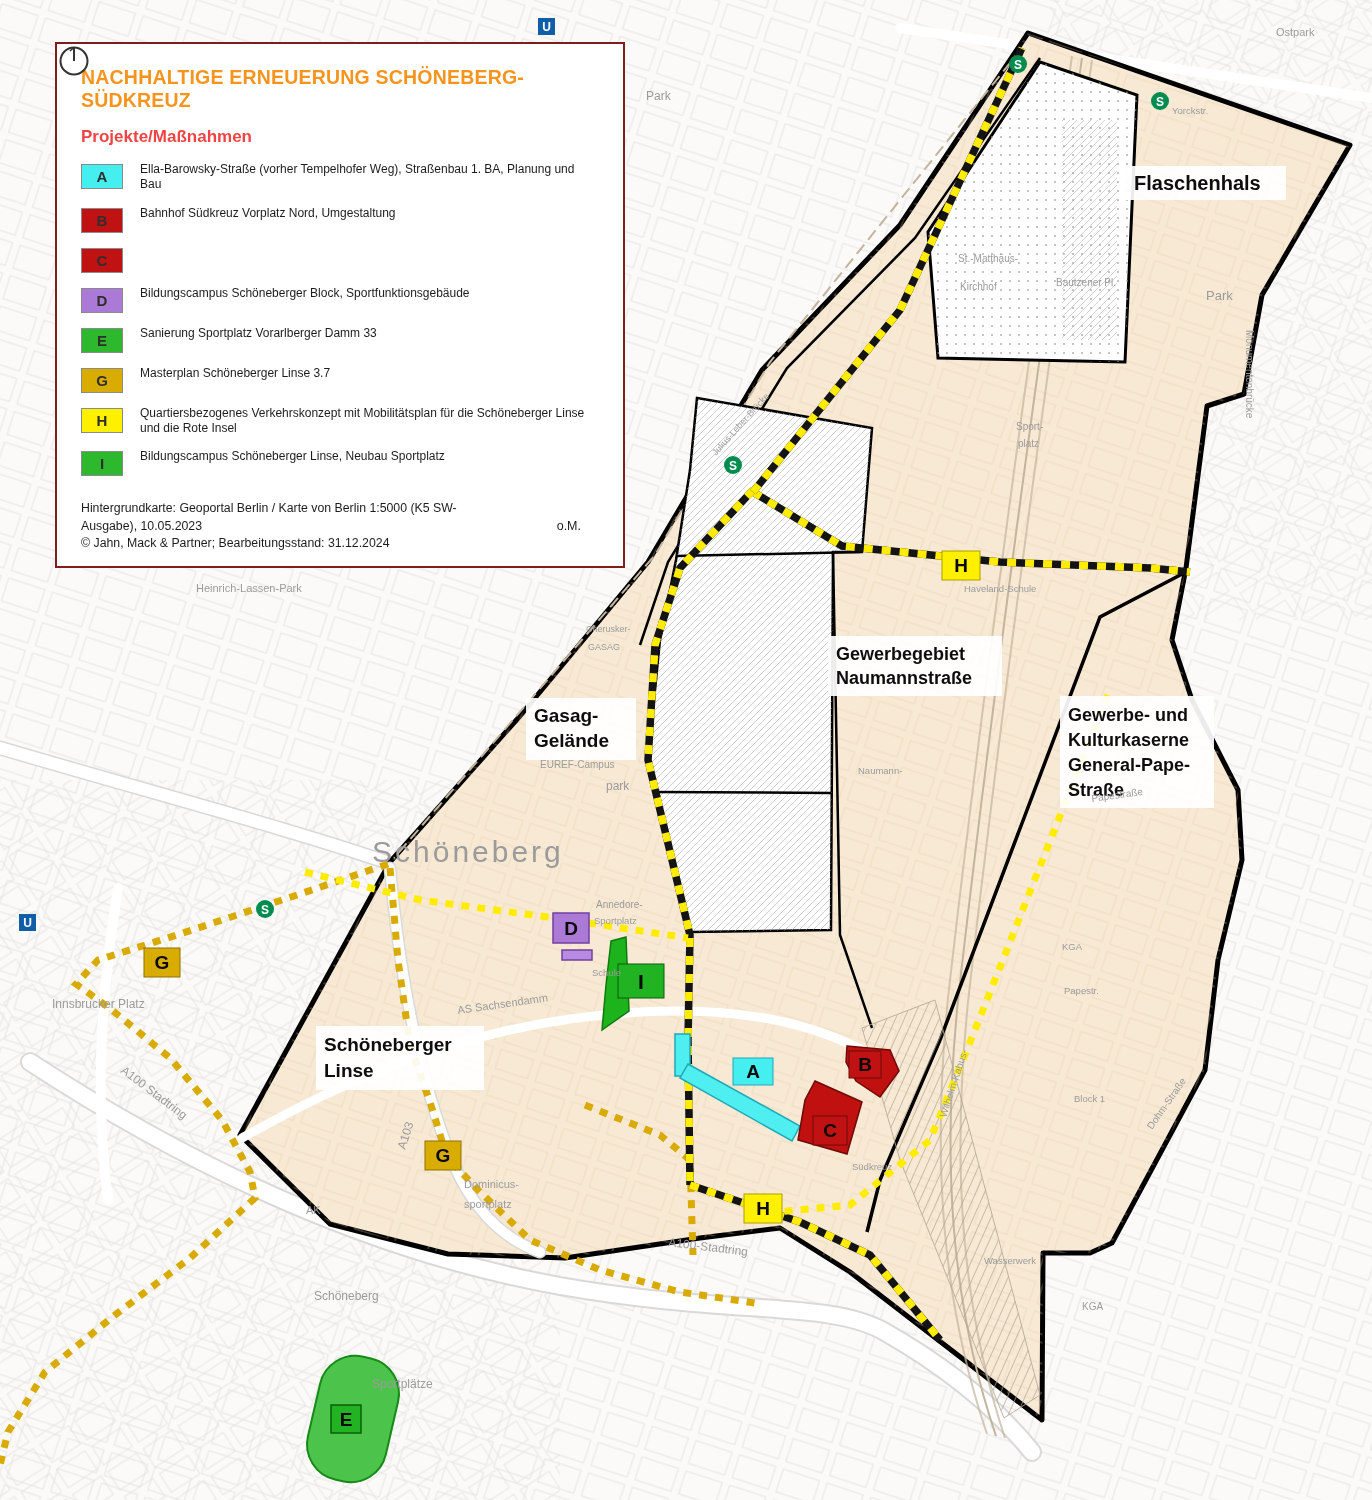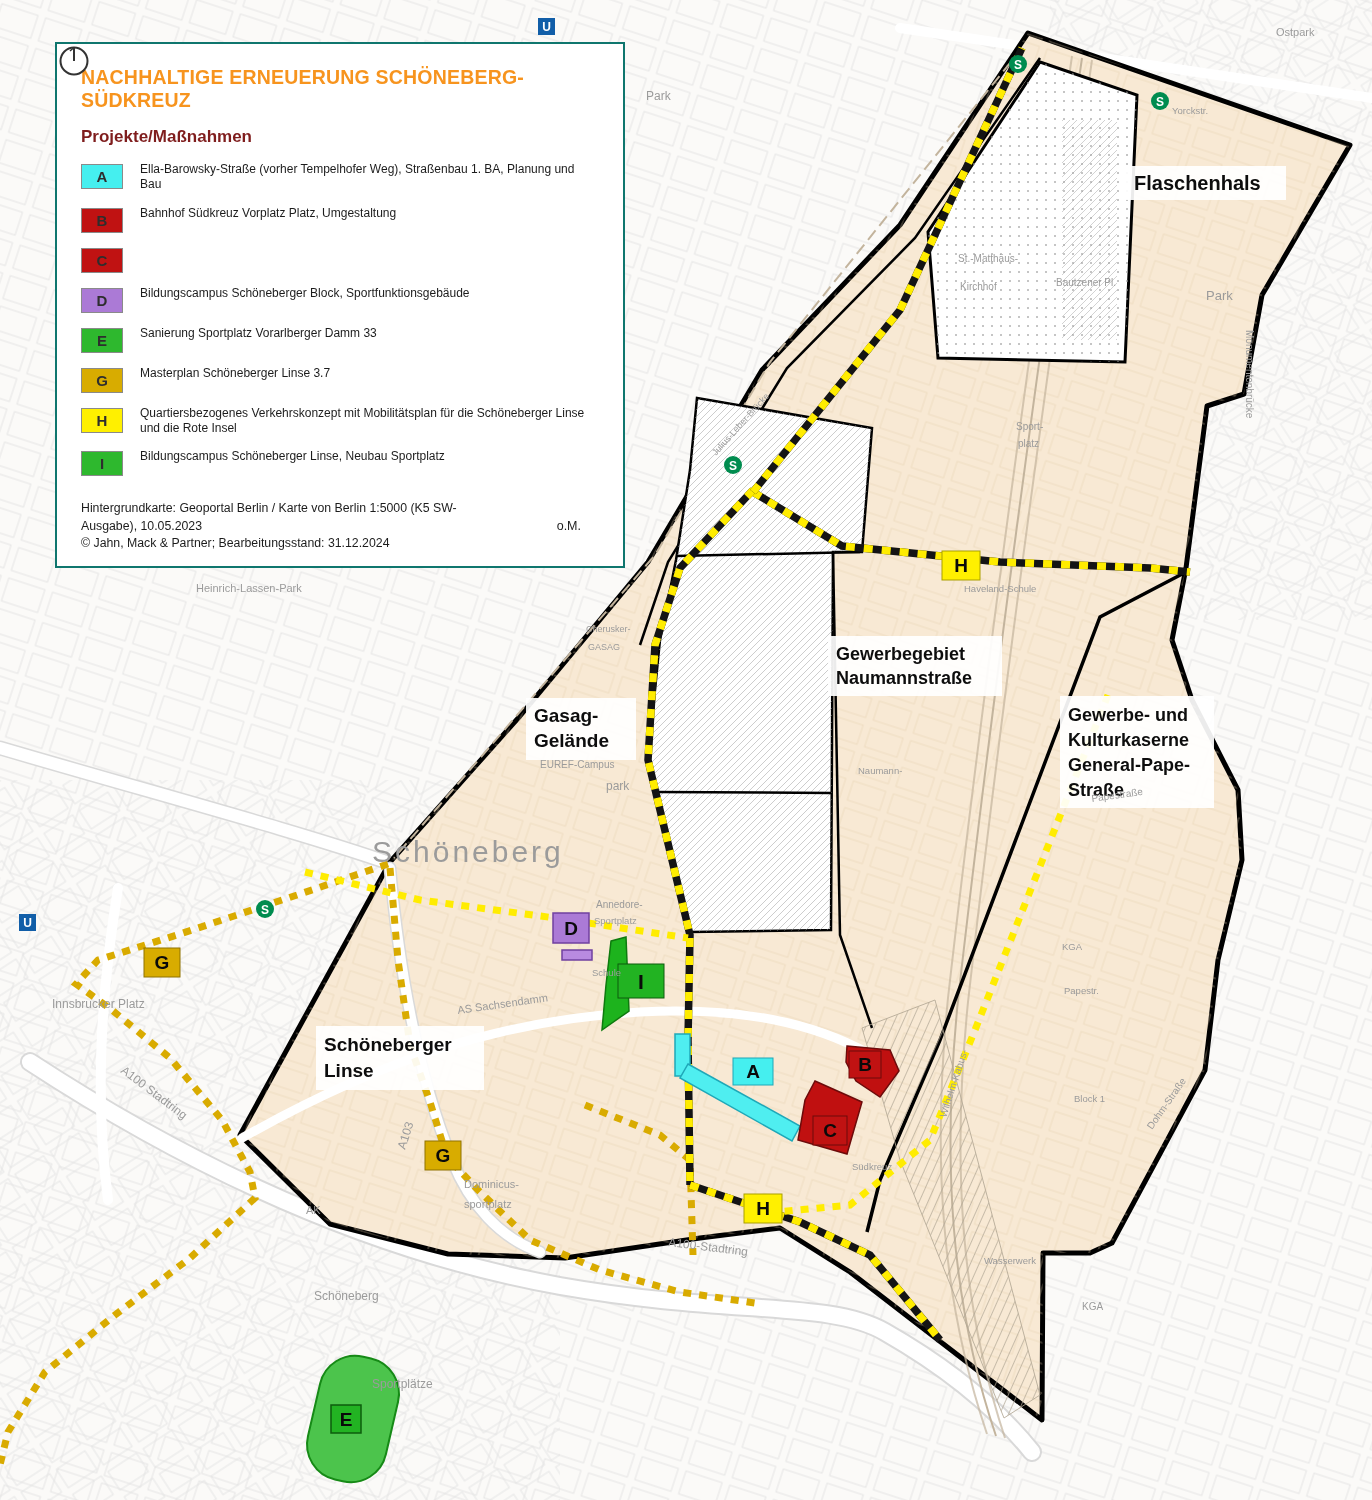--- a/index.html
+++ b/index.html
@@ -14,21 +14,21 @@
   .blkline{fill:none;stroke:#000;}
   .road{fill:none;stroke:#fff;stroke-linecap:round;}
   .roadcase{fill:none;stroke:#d9d9d9;stroke-linecap:round;}
   .rail{fill:none;stroke:#c3b49d;stroke-width:2;}
   .area-plate{fill:#fff;opacity:.92;}
   .area-text{font-family:"Liberation Sans",sans-serif;font-weight:bold;fill:#0d0d0d;}
   .minor{font-family:"Liberation Sans",sans-serif;fill:#9b9b9b;}
   .marker-letter{font-family:"Liberation Sans",sans-serif;font-weight:bold;fill:#0a0a0a;text-anchor:middle;}
   
   .legend{position:absolute;left:55px;top:42px;width:570px;box-sizing:border-box;
-          background:#fff;border:2px solid #0f766e;padding:22px 24px 14px 24px;}
+          background:#fff;border:2px solid #7f1d1d;padding:22px 24px 14px 24px;}
   .legend-title{font-weight:bold;font-size:19.5px;letter-spacing:.2px;}
   .legend-sub{font-weight:bold;font-size:17px;margin:15px 0 15px;}
   .item{display:flex;align-items:flex-start;margin-bottom:13px;}
   .swatch{flex:0 0 42px;height:25px;border:1px solid #8a8a8a;box-sizing:border-box;
           display:flex;align-items:center;justify-content:center;
           font-weight:bold;font-size:15px;color:#2e2e2e;margin-right:17px;margin-top:2px;}
   .item-label{font-size:12px;line-height:1.28;color:#1c1c1c;max-width:480px;}
   .legend-footer{display:flex;align-items:center;margin-top:24px;gap:39px;}
   .src{font-size:12.3px;color:#1c1c1c;line-height:1.4;flex:1;}
   .om{font-size:12.5px;color:#1c1c1c;margin:0 18px 0 10px;}
@@ -262,33 +262,33 @@
     <text x="27.5" y="927" font-size="12" font-weight="bold" fill="#fff" text-anchor="middle" font-family="Liberation Sans, sans-serif">U</text>
   </g>
   <g>
     <rect x="538" y="18" width="17" height="17" fill="#115ea8"></rect>
     <text x="546.5" y="31" font-size="12" font-weight="bold" fill="#fff" text-anchor="middle" font-family="Liberation Sans, sans-serif">U</text>
   </g>
 </svg>
 
 <div class="legend">
   <div class="legend-title" style="color: rgb(247, 148, 30);">NACHHALTIGE ERNEUERUNG SCHÖNEBERG-SÜDKREUZ</div>
-  <div class="legend-sub" style="color: #7f1d1d;">Projekte/Maßnahmen</div>
+  <div class="legend-sub" style="color: #ef4444;">Projekte/Maßnahmen</div>
 
   <div class="item">
     <span class="swatch" style="background-color: rgb(69, 239, 239);">
           <span>A</span>
         </span>
     <span class="item-label">Ella-Barowsky-Straße (vorher Tempelhofer Weg), Straßenbau 1. BA, Planung und Bau</span>
   </div>
   <div class="item">
     <span class="swatch" style="background-color: rgb(192, 18, 18);">
           <span>B</span>
         </span>
-    <span class="item-label">Bahnhof Südkreuz Vorplatz Platz, Umgestaltung</span>
+    <span class="item-label">Bahnhof Südkreuz Vorplatz Nord, Umgestaltung</span>
   </div>
   <div class="item">
     <span class="swatch" style="background-color: rgb(192, 18, 18);">
           <span>C</span>
         </span>
   </div>
   <div class="item">
     <span class="swatch" style="background-color: rgb(171, 122, 214);">
           <span>D</span>
         </span>

